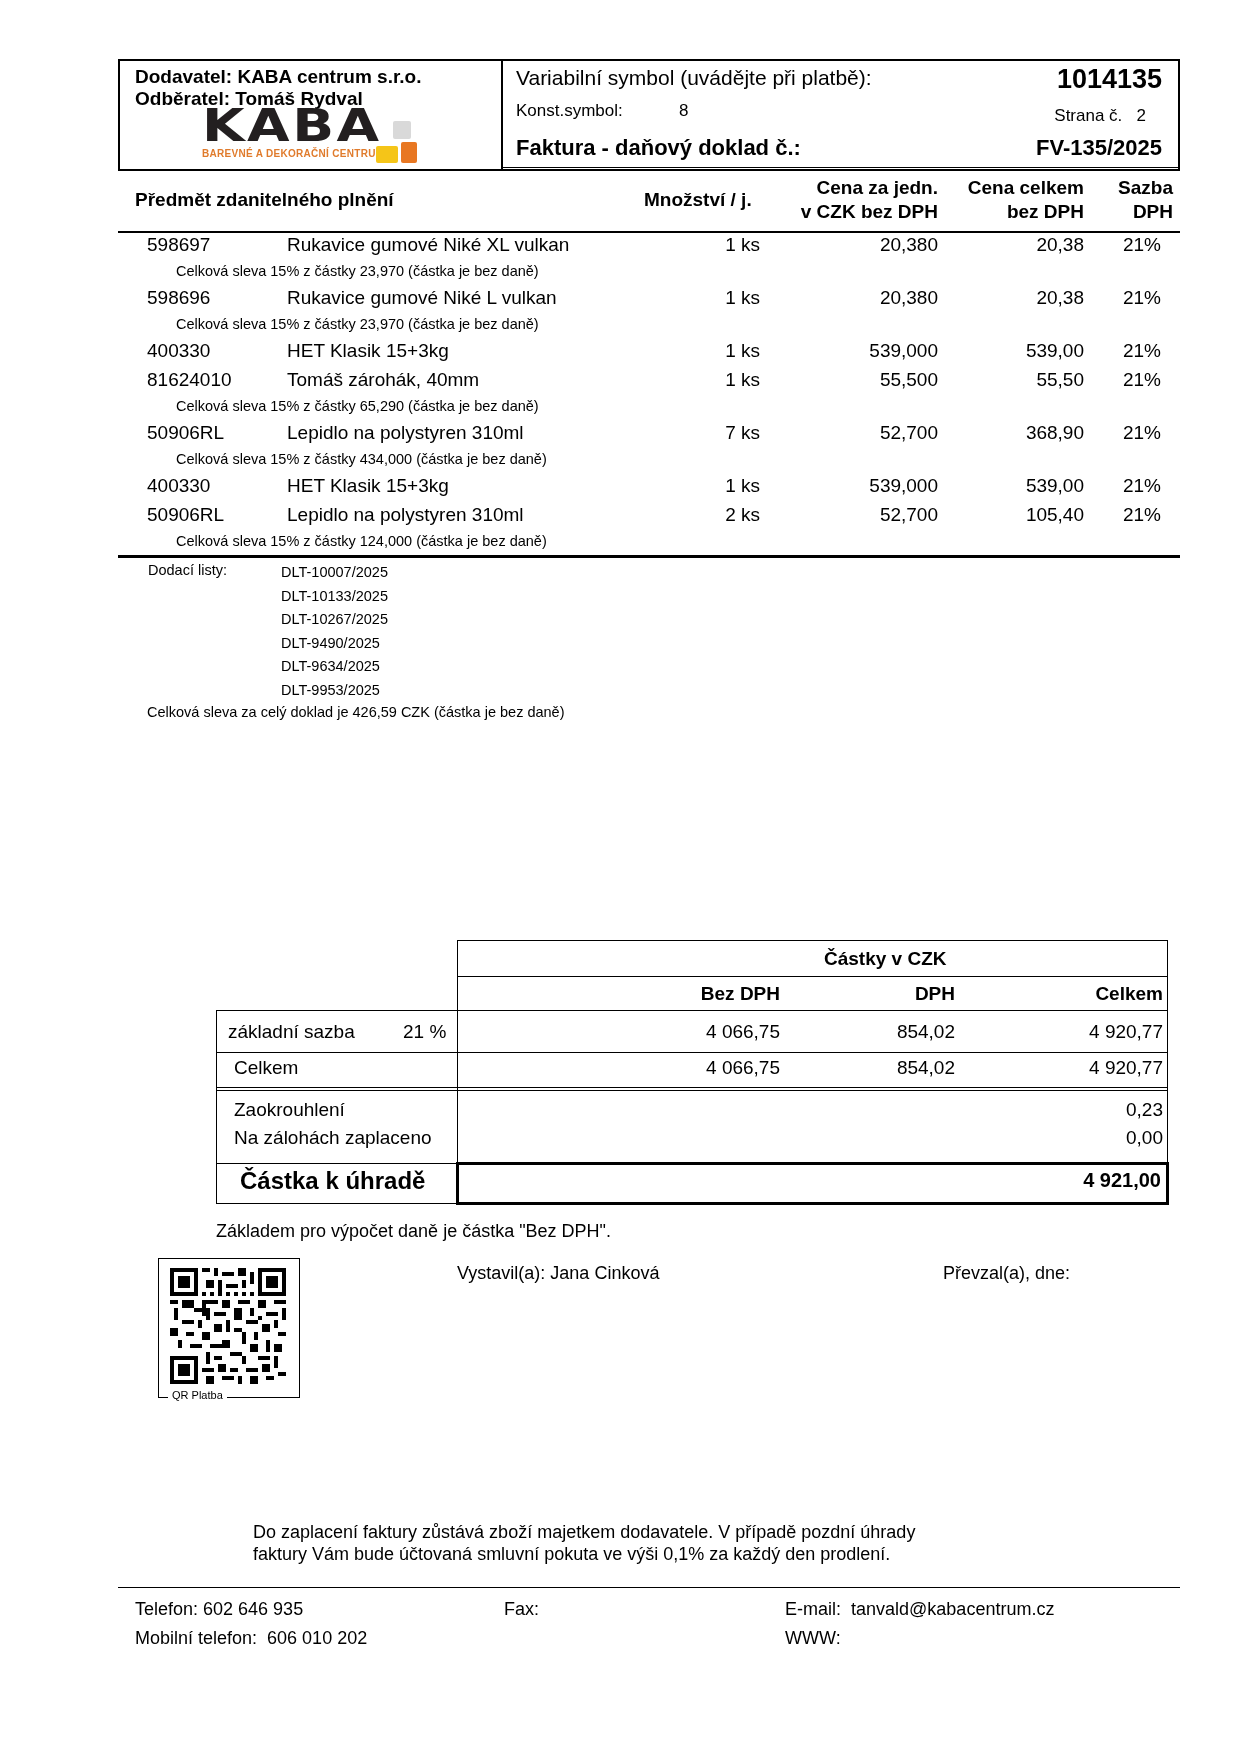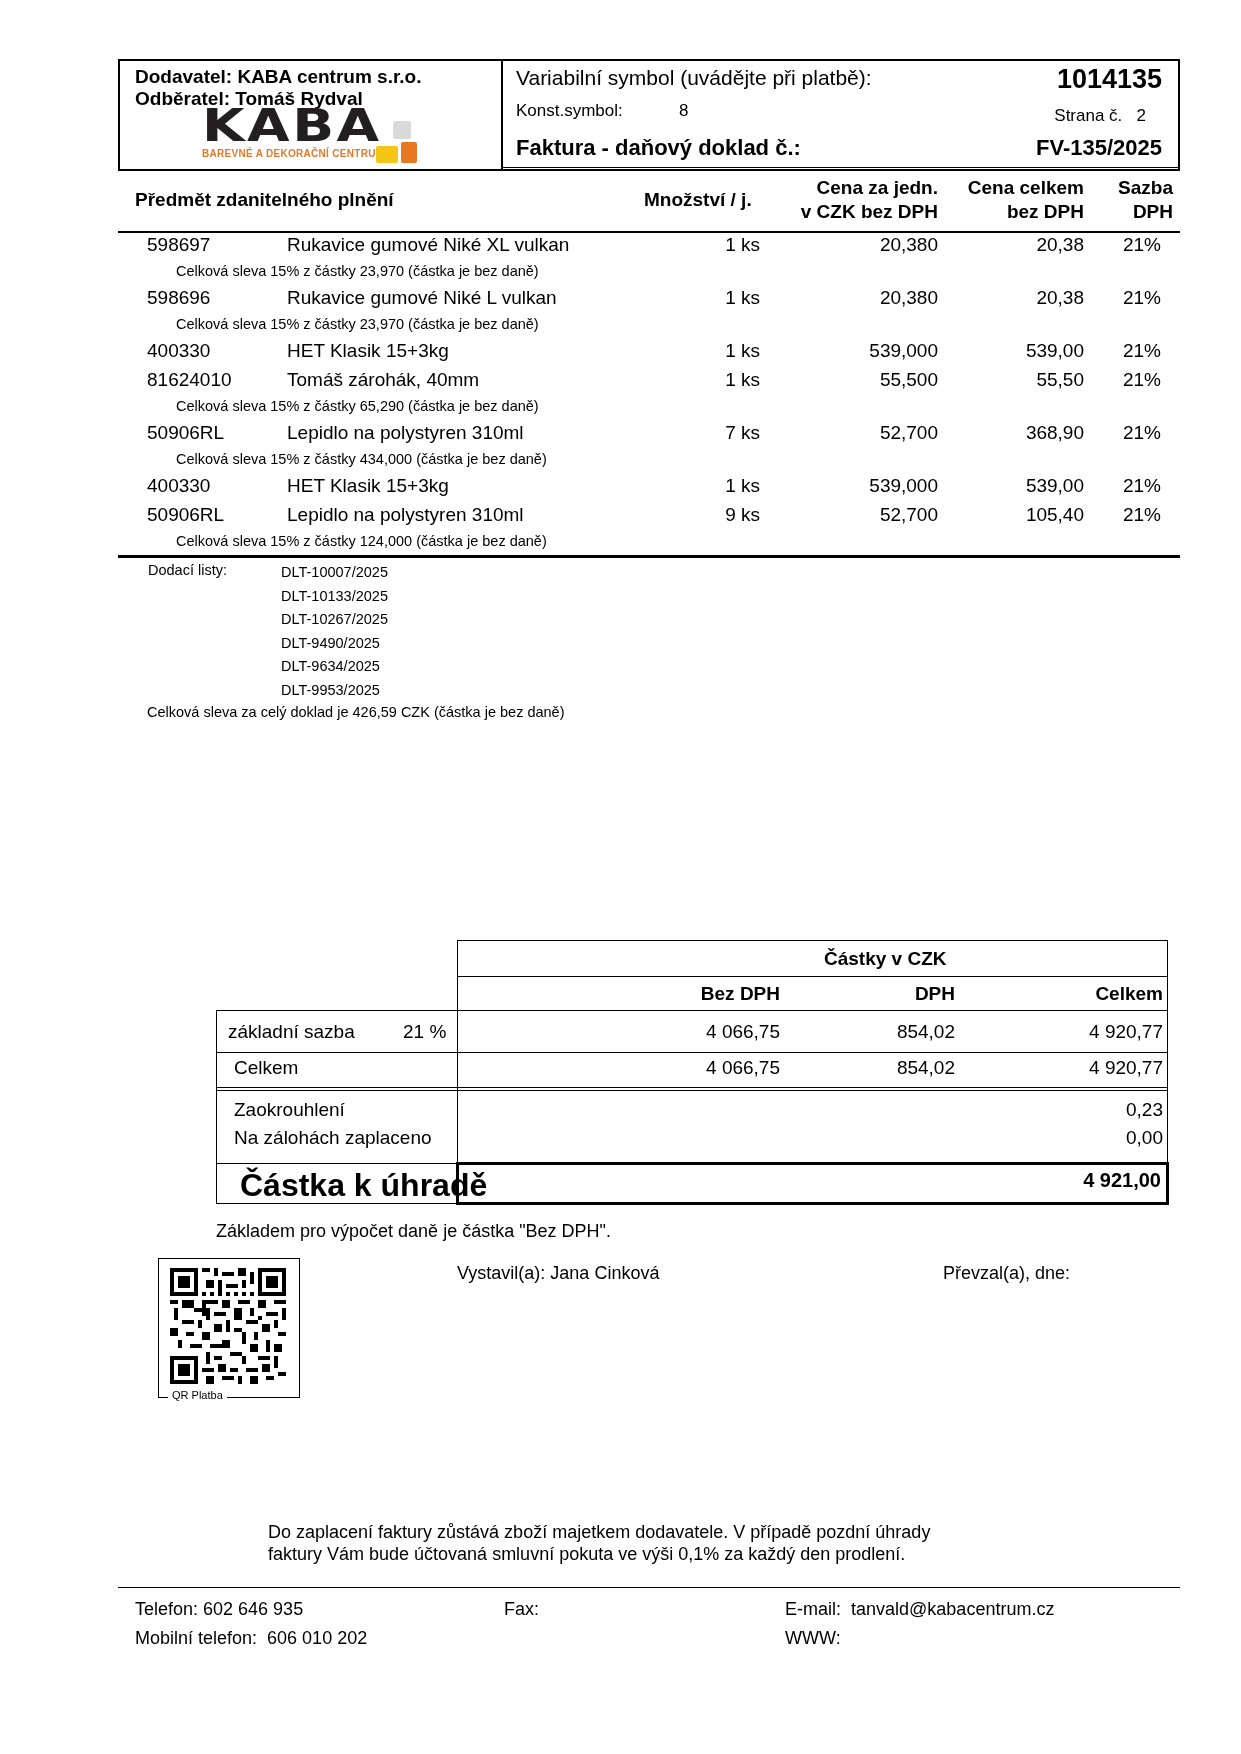--- a/index.html
+++ b/index.html
@@ -123,21 +123,21 @@
   <div class="abs row" style="left: 147px; top: 474px;">400330</div>
   <div class="abs row" style="left: 287px; top: 474px;">HET Klasik 15+3kg</div>
   <div class="abs row r" style="right: 481px; top: 474px;">1 ks</div>
   <div class="abs row r" style="right: 303px; top: 474px;">539,000</div>
   <div class="abs row r" style="right: 157px; top: 474px;">539,00</div>
   <div class="abs row r" style="right: 80px; top: 474px;">21%</div>
 </div>
     <div>
   <div class="abs row" style="left: 147px; top: 503px;">50906RL</div>
   <div class="abs row" style="left: 287px; top: 503px;">Lepidlo na polystyren 310ml</div>
-  <div class="abs row r" style="right: 481px; top: 503px;">9 ks</div>
+  <div class="abs row r" style="right: 481px; top: 503px;">2 ks</div>
   <div class="abs row r" style="right: 303px; top: 503px;">52,700</div>
   <div class="abs row r" style="right: 157px; top: 503px;">105,40</div>
   <div class="abs row r" style="right: 80px; top: 503px;">21%</div>
 <div class="abs sub" style="left: 176px; top: 532px;">Celková sleva 15% z částky 124,000 (částka je bez daně)</div>
     </div>
   </div>
 
 <div class="line" style="left:118px; top:555px; width:1062px; height:3px;"></div>
 
 <div class="abs sub" style="left:148px; top:561px;">Dodací listy:</div>
@@ -175,21 +175,21 @@
 <div class="sum-cell r" style="right:286px; top:1057px;">854,02</div>
 <div class="sum-cell r" style="right:78px; top:1057px;">4 920,77</div>
 
 <div class="sum-cell" style="left:234px; top:1099px;">Zaokrouhlení</div>
 <div class="sum-cell r" style="right:78px; top:1099px;">0,23</div>
 <div class="sum-cell" style="left:234px; top:1127px;">Na zálohách zaplaceno</div>
 <div class="sum-cell r" style="right:78px; top:1127px;">0,00</div>
 
 <div class="line" style="left:216px; top:1163px; width:241px; height:1px;"></div>
 <div class="abs" style="left:456px; top:1162px; width:713px; height:43px; border:3px solid #000; box-sizing:border-box;"></div>
-<div class="abs b" style="left:240px; top:1167px; font-size:32px;">Částka k úhradě</div>
+<div class="abs b" style="left:240px; top:1167px; font-size:24px;">Částka k úhradě</div>
 <div class="abs b r" style="right:80px; top:1169px; font-size:20px;">4 921,00</div>
 
 <div class="abs" style="left:216px; top:1221px; font-size:18px;">Základem pro výpočet daně je částka "Bez DPH".</div>
 
 <div class="abs" style="left:158px; top:1258px; width:142px; height:140px; border:1px solid #000; border-top:1px solid #000; box-sizing:border-box;"></div>
 <svg class="abs" style="left:170px; top:1268px;" width="116" height="116" viewBox="0 0 29 29" shape-rendering="crispEdges">
   <rect width="29" height="29" fill="#fff"></rect>
   <g fill="#000">
     <rect x="0" y="0" width="7" height="7"></rect>
       <rect x="1" y="1" width="5" height="5" fill="#fff"></rect>
@@ -271,21 +271,21 @@
       <rect x="24" y="27" width="2" height="1"></rect>
     <rect x="8" y="8" width="1" height="4"></rect>
       <rect x="22" y="12" width="1" height="1"></rect>
   </g>
 </svg>
 <div class="abs" style="left:168px; top:1389px; font-size:11px; background:#fff; padding:0 4px;">QR Platba</div>
 
 <div class="abs" style="left:457px; top:1263px; font-size:18px;text-align:right;">Vystavil(a): Jana Cinková</div>
 <div class="abs" style="left:943px; top:1263px; font-size:18px;">Převzal(a), dne:</div>
 
-<div class="abs" style="left:253px; top:1521px; font-size:18px; line-height:22px;margin-left:15px;">
+<div class="abs" style="left:253px; top:1521px; font-size:18px; line-height:22px;">
   <div>Do zaplacení faktury zůstává zboží majetkem dodavatele. V případě pozdní úhrady</div>
   <div>faktury Vám bude účtovaná smluvní pokuta ve výši 0,1% za každý den prodlení.</div>
 </div>
 
 <div class="line" style="left:118px; top:1587px; width:1062px; height:1px;"></div>
 <div class="abs" style="left:135px; top:1599px; font-size:18px;">Telefon: 602 646 935</div>
 <div class="abs" style="left:135px; top:1628px; font-size:18px; white-space:pre;">Mobilní telefon:  606 010 202</div>
 <div class="abs" style="left:504px; top:1599px; font-size:18px;">Fax:</div>
 <div class="abs" style="left:785px; top:1599px; font-size:18px;">
   <span>E-mail:</span>&nbsp;

